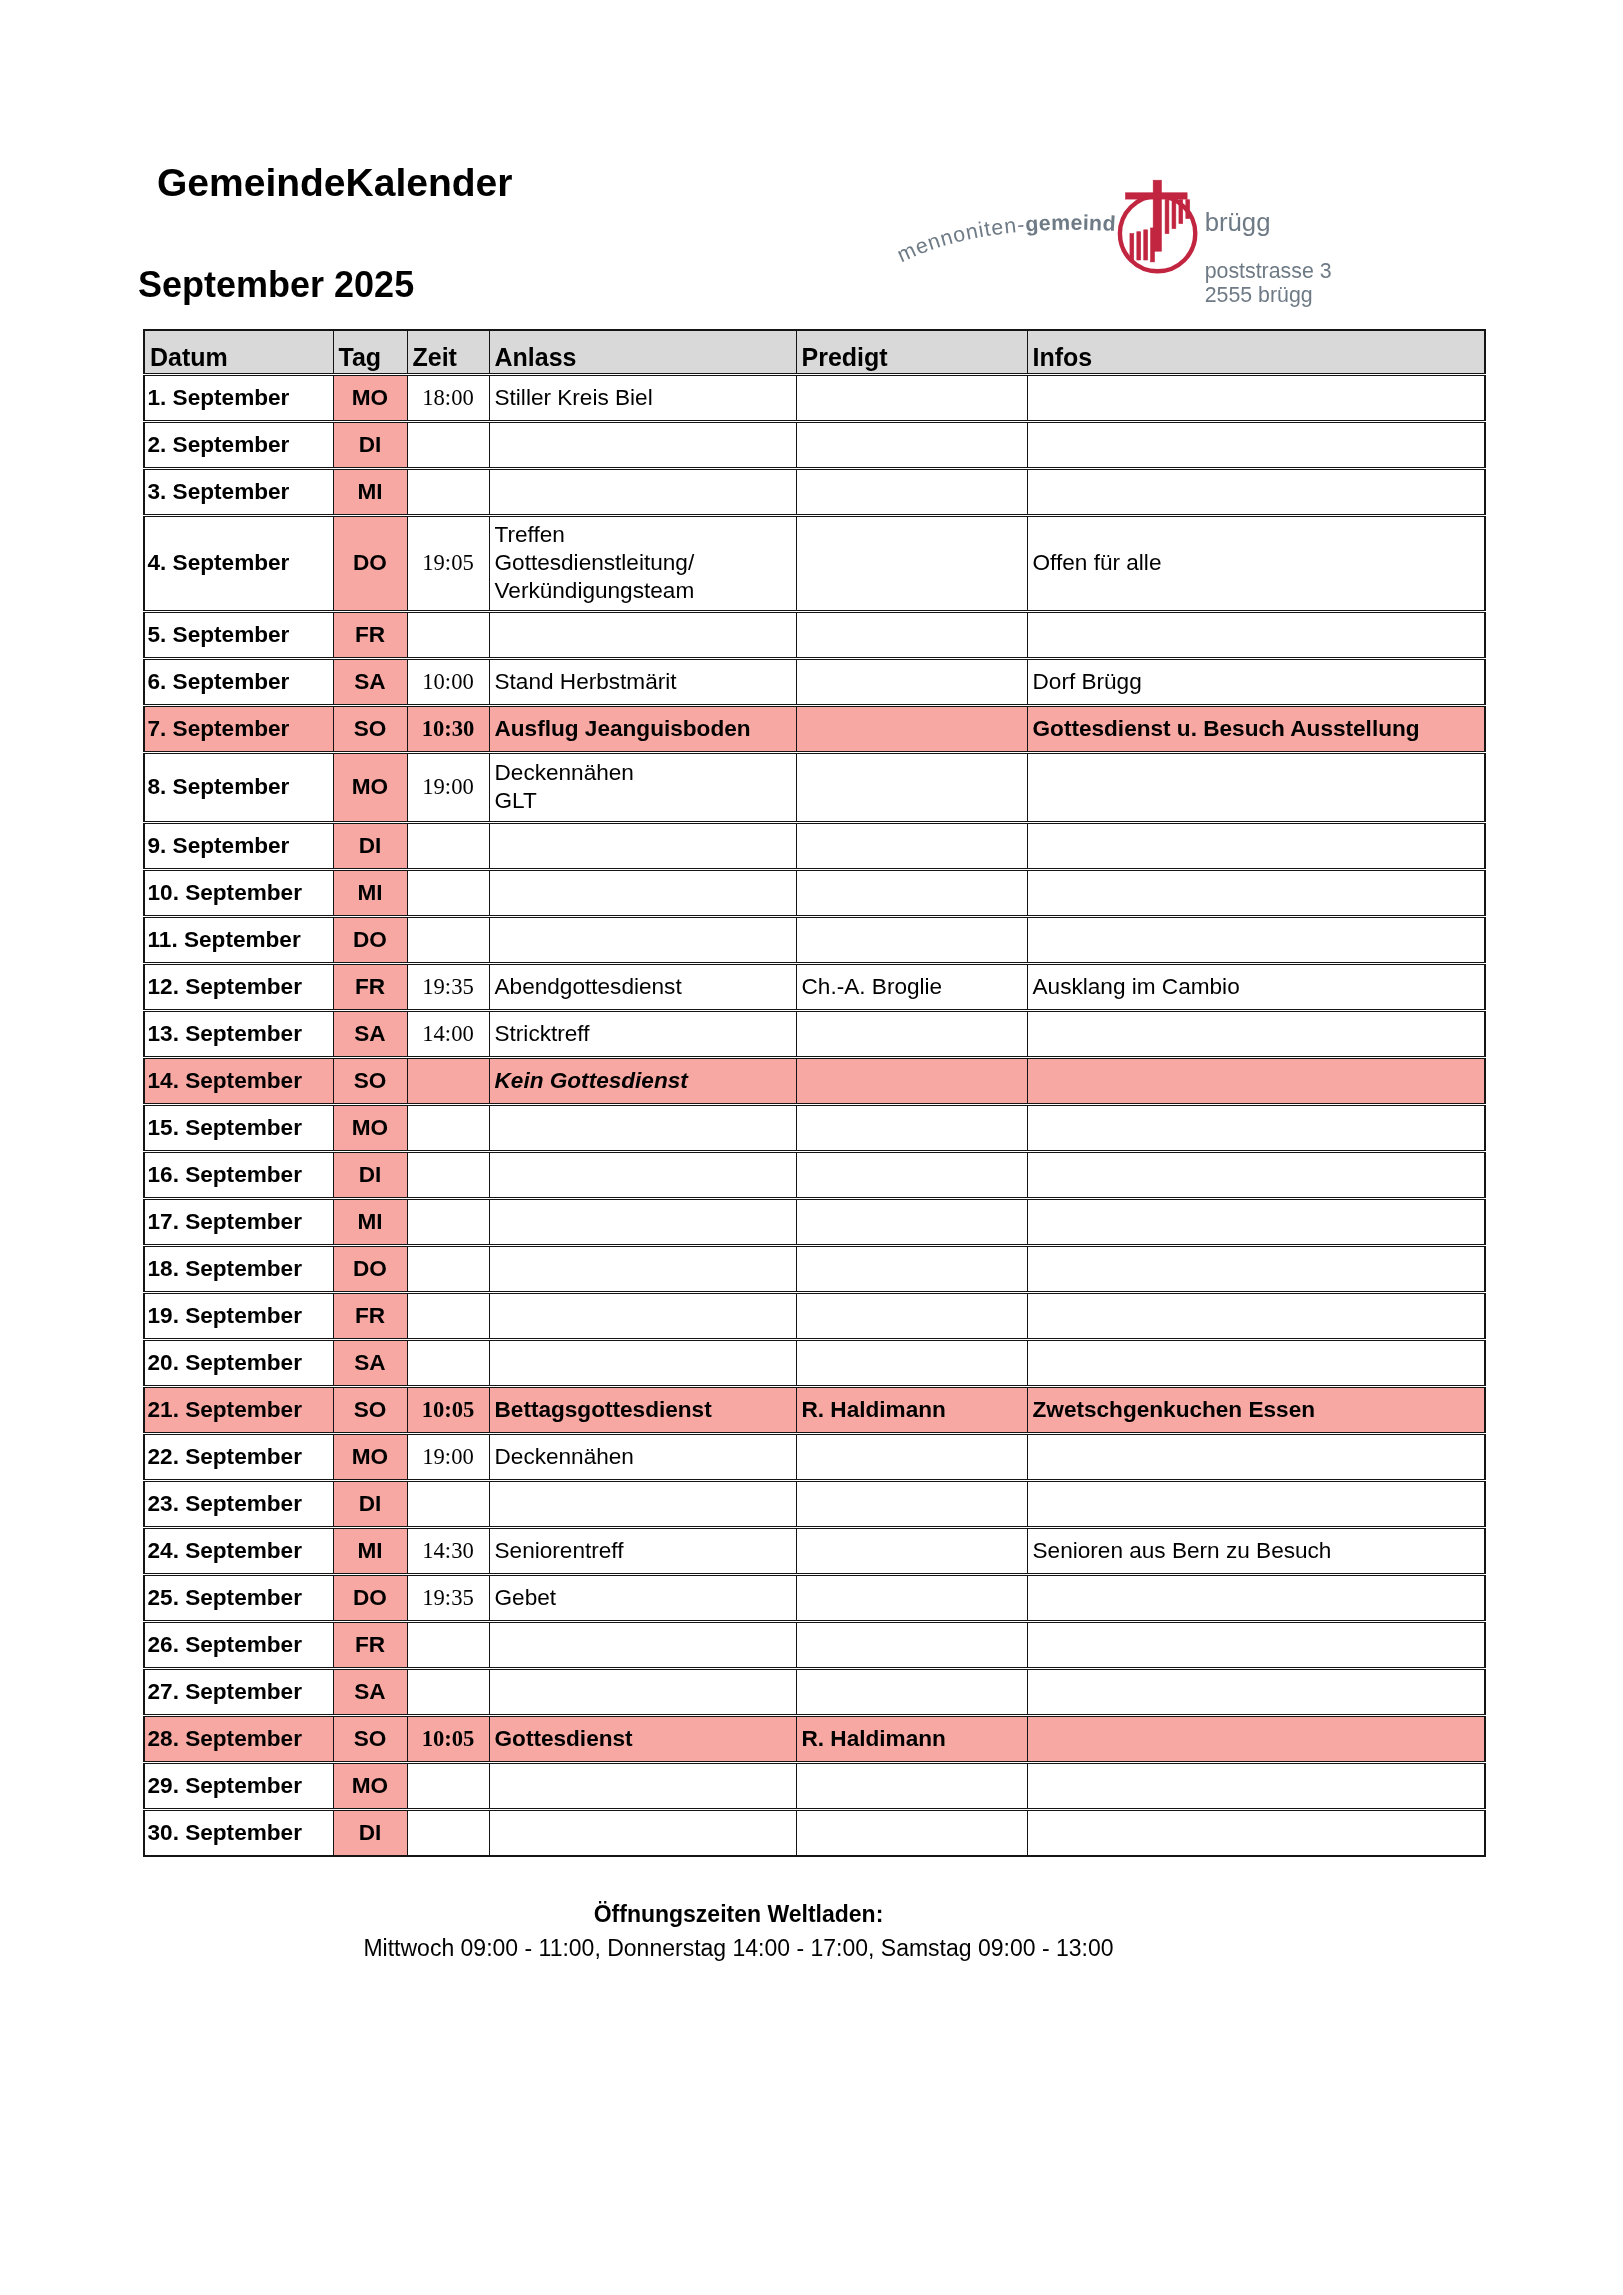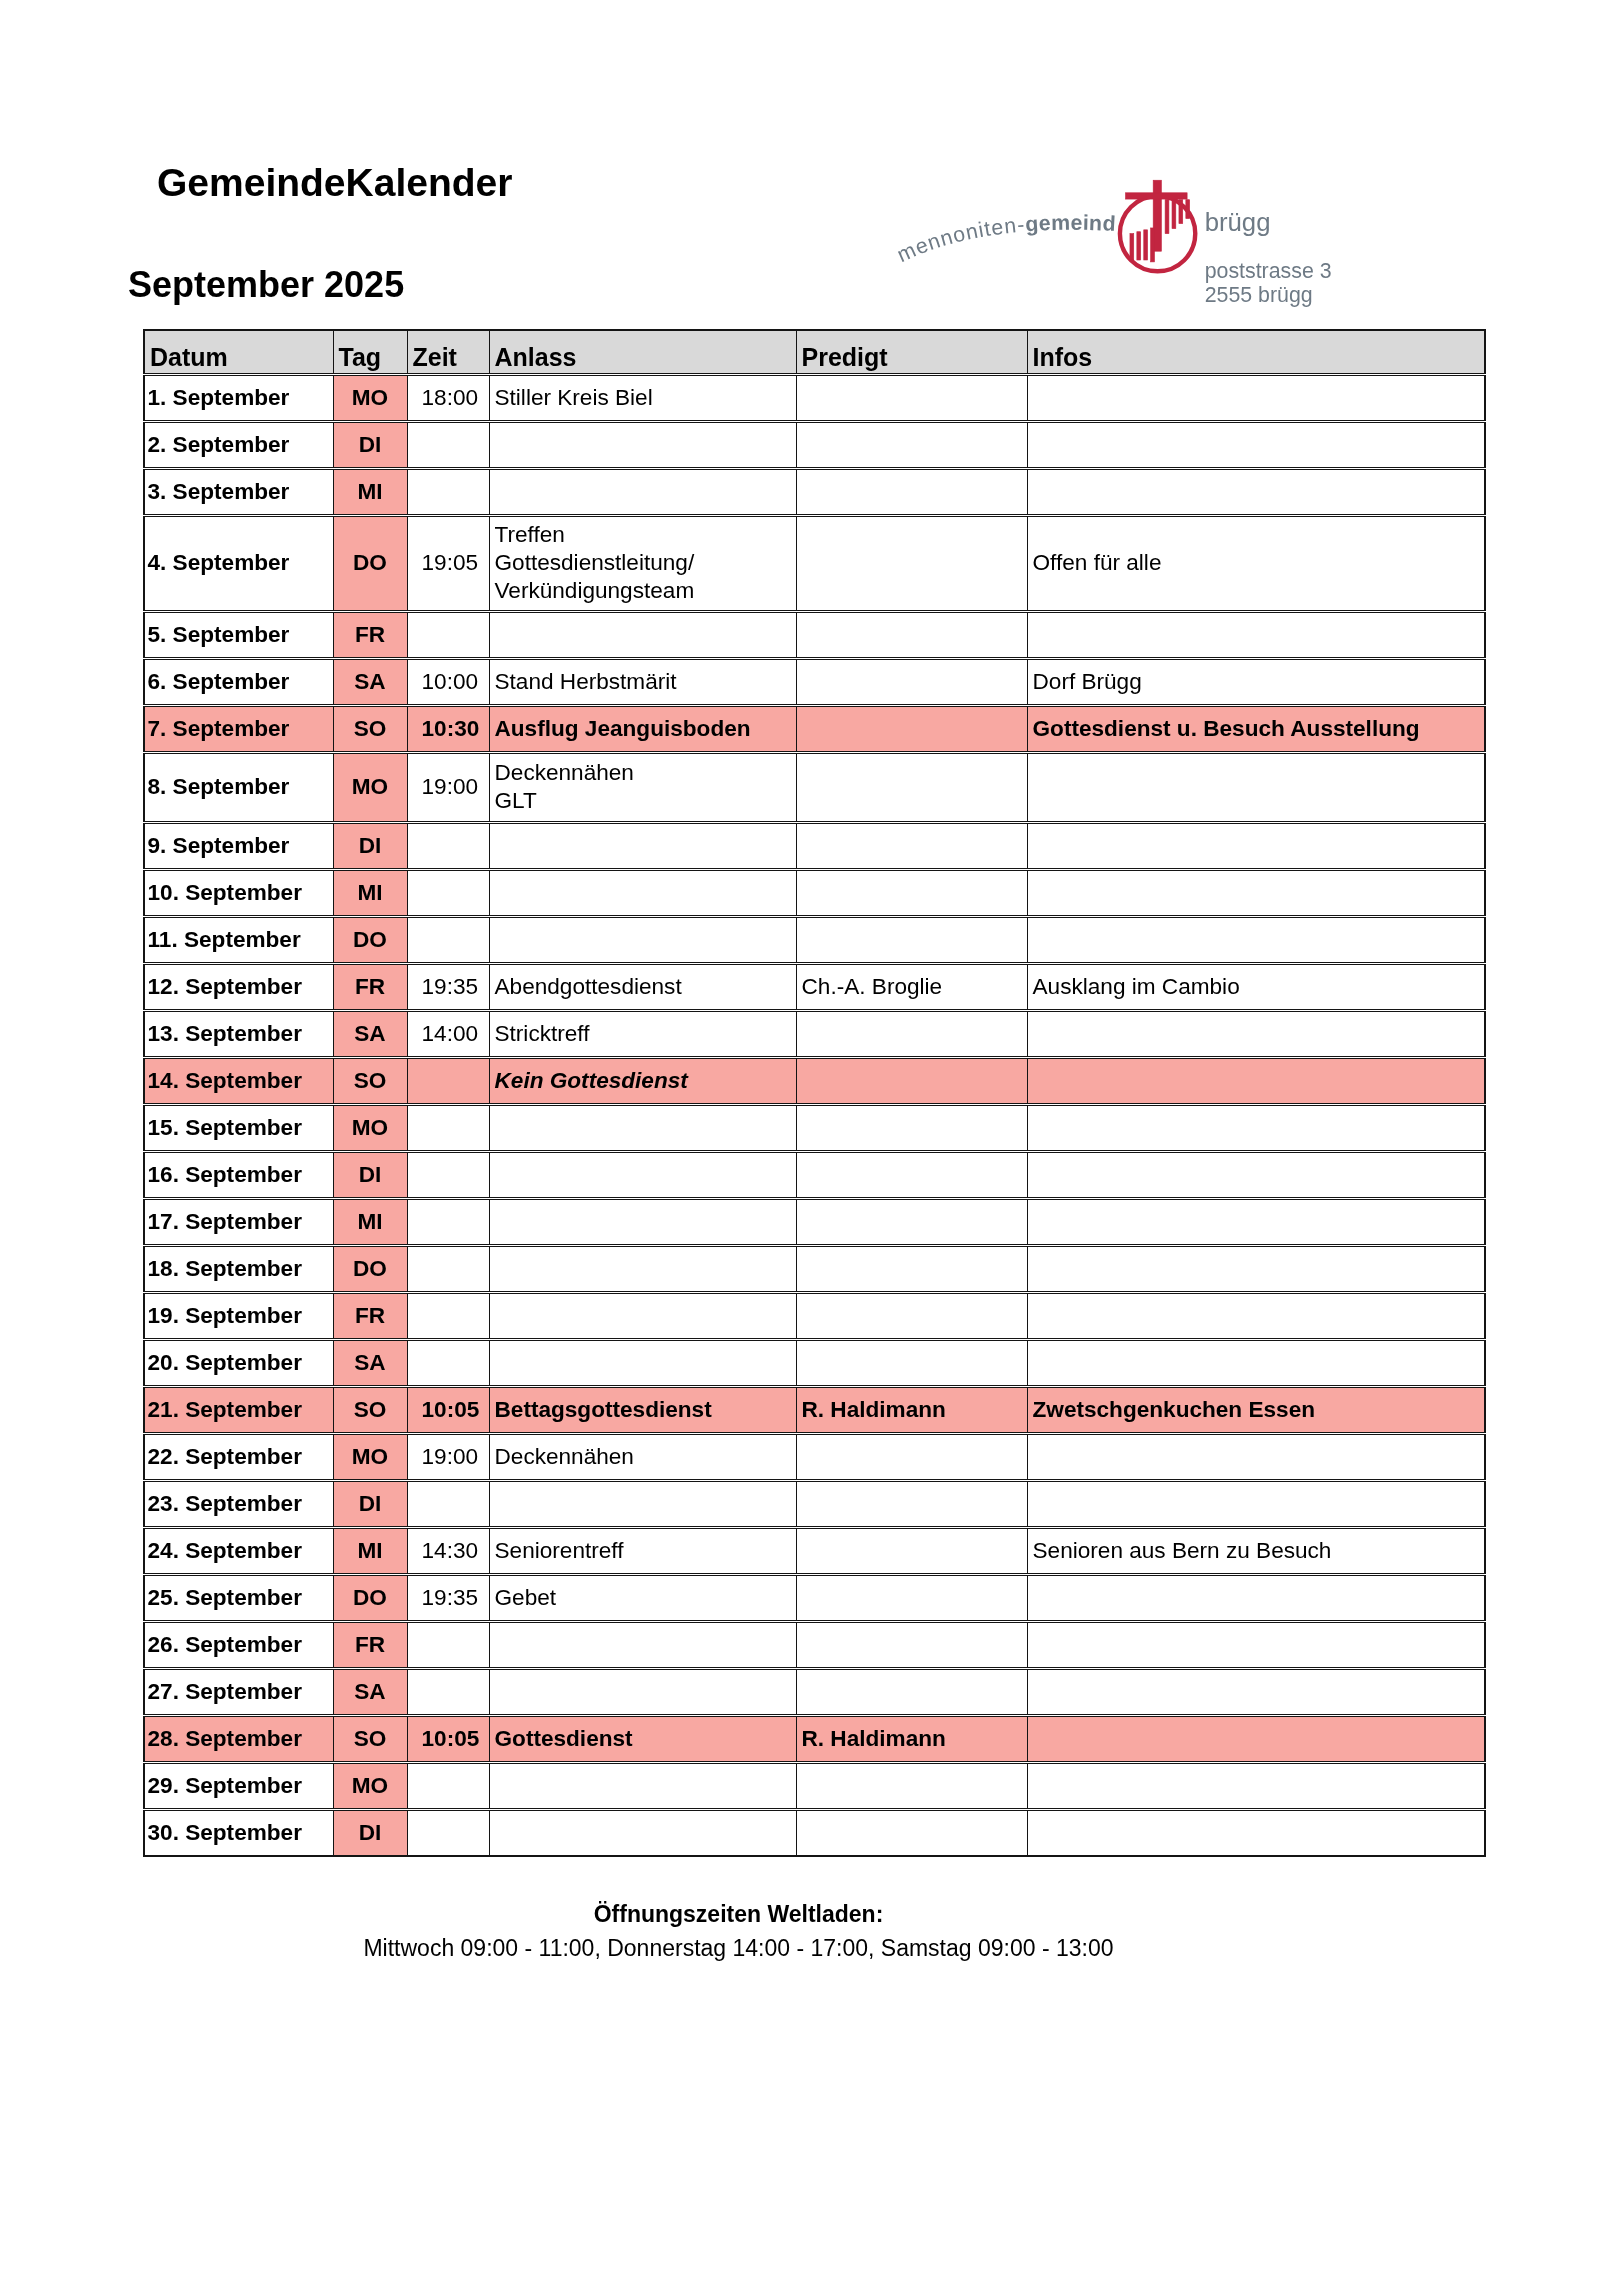--- a/index.html
+++ b/index.html
@@ -11,21 +11,21 @@
   }
   .page { position: absolute; inset: 0; background: #fff; }
 
   
   .doc-title {
     position: absolute; left: 146px; top: 150px;
     font-size: 39px; font-weight: bold; line-height: 44px; margin: 11px;
     letter-spacing: 0px;
   }
   .month-title {
-    position: absolute; left: 128px; top: 264px;
+    position: absolute; left: 138px; top: 264px;
     font-size: 36px; font-weight: bold; line-height: 41px; margin: 0;
   }
   .logo-wrap { position: absolute; left: 874px; top: 157px; width: 478px; height: 157px; }
   .logo-wrap svg { display: block; }
   .logo-wrap text { font-family: "Liberation Sans", "DejaVu Sans", sans-serif; }
   .curved-text { font-size: 34px; fill: var(--logo-gray, #6e7a85); letter-spacing: 1.5px; }
   .curved-text .bold-part { font-weight: bold; letter-spacing: 0.5px; }
   .locality-text { font-size: 41px; fill: var(--logo-gray, #6e7a85); }
   .addr-text { font-size: 34px; fill: var(--logo-gray, #6e7a85); }
   .emblem { stroke: var(--logo-red, #c22540); }
@@ -51,21 +51,21 @@
     font-size: 25px; font-weight: bold; text-align: left;
     padding: 12px 0 0 5px;
   }
   table.calendar tbody tr { height: 47px; }
   table.calendar tbody tr.tall3 { height: 96px; }
   table.calendar tbody tr.tall2 { height: 70px; }
   table.calendar tbody tr:last-child td { border-bottom: 2.5px solid var(--grid, #141414); }
 
   td.datum { font-weight: bold; padding: 0 2.5px; }
   td.tag   { font-weight: bold; text-align: center; background: var(--highlight, #f8a8a2); margin-top: 24px; }
-  td.zeit  { text-align: center; padding: 0 14px; }
+  td.zeit  { text-align: center; padding: 0 14px; font-family: Liberation Serif, serif; }
   td.anlass, td.predigt, td.infos { text-align: left; padding: 0 5px; }
   td.anlass { white-space: pre-line; line-height: 28px; }
 
   tr.sunday td { background: var(--highlight, #f8a8a2); font-weight: bold; }
   tr.kein td.anlass { font-style: italic; }
 
   
   .footer {
     position: absolute; left: 151px; top: 1897px; width: 1175px;
     text-align: center; font-size: 23px; line-height: 34px;

